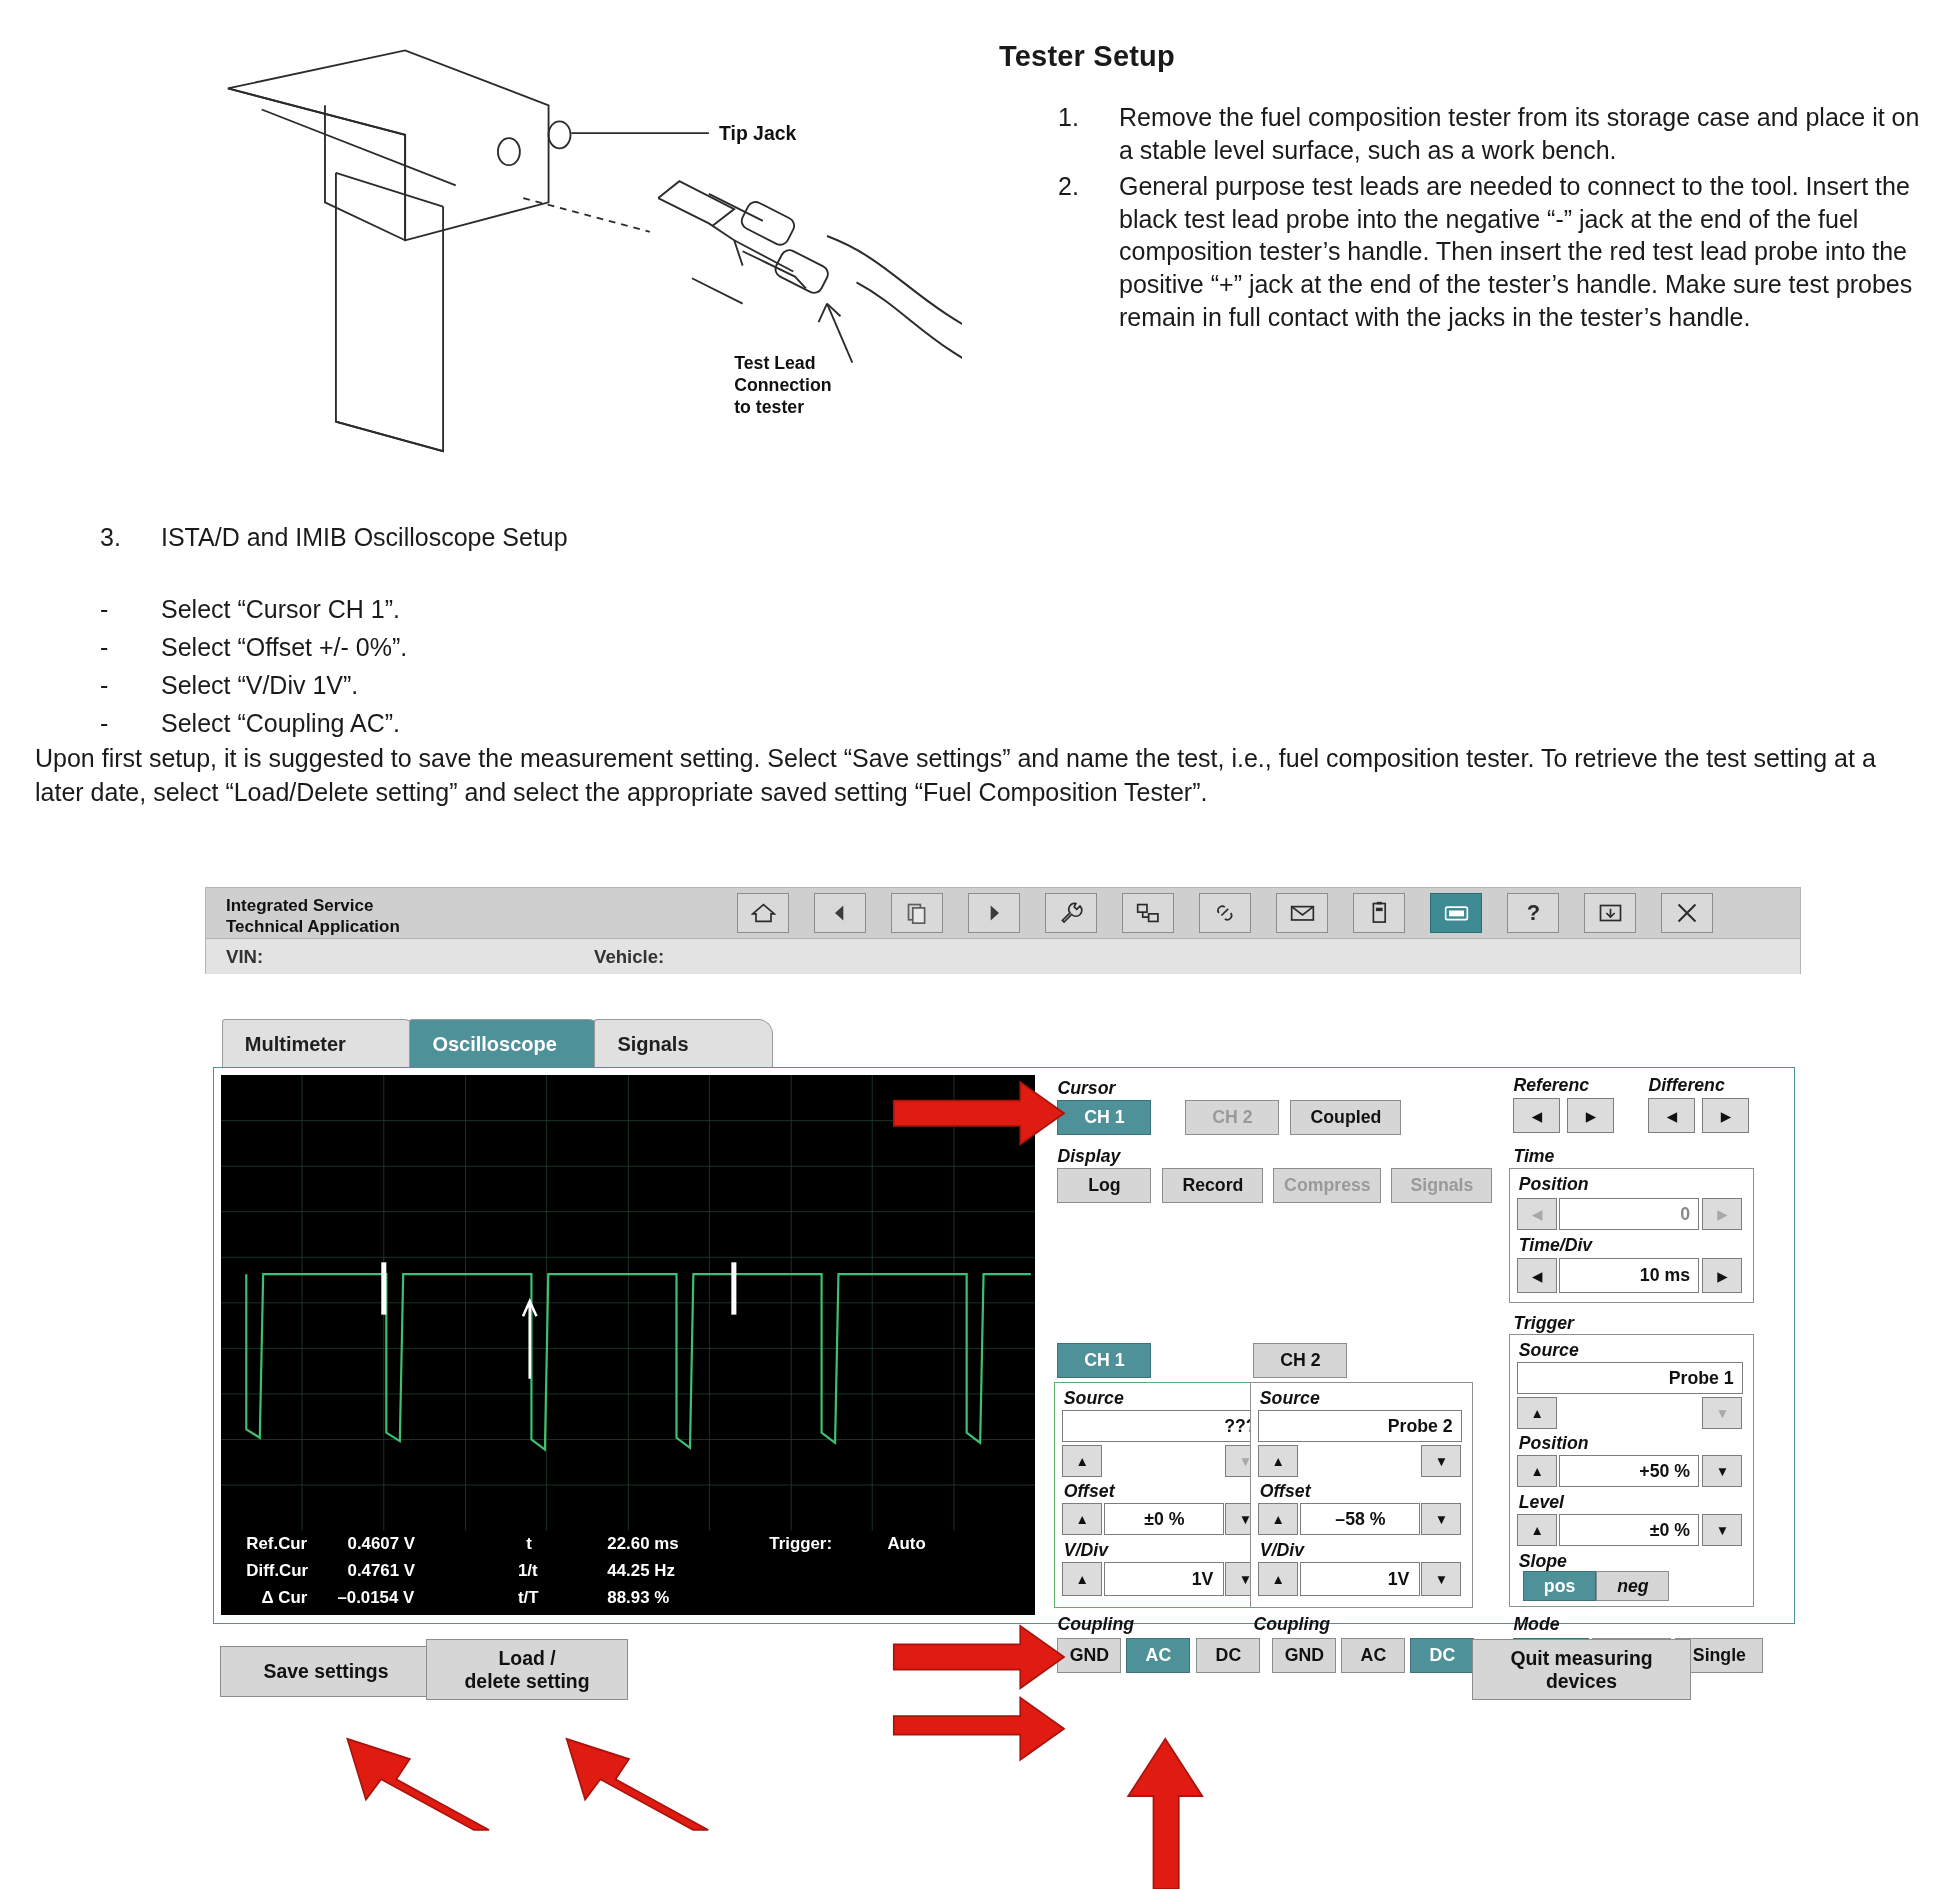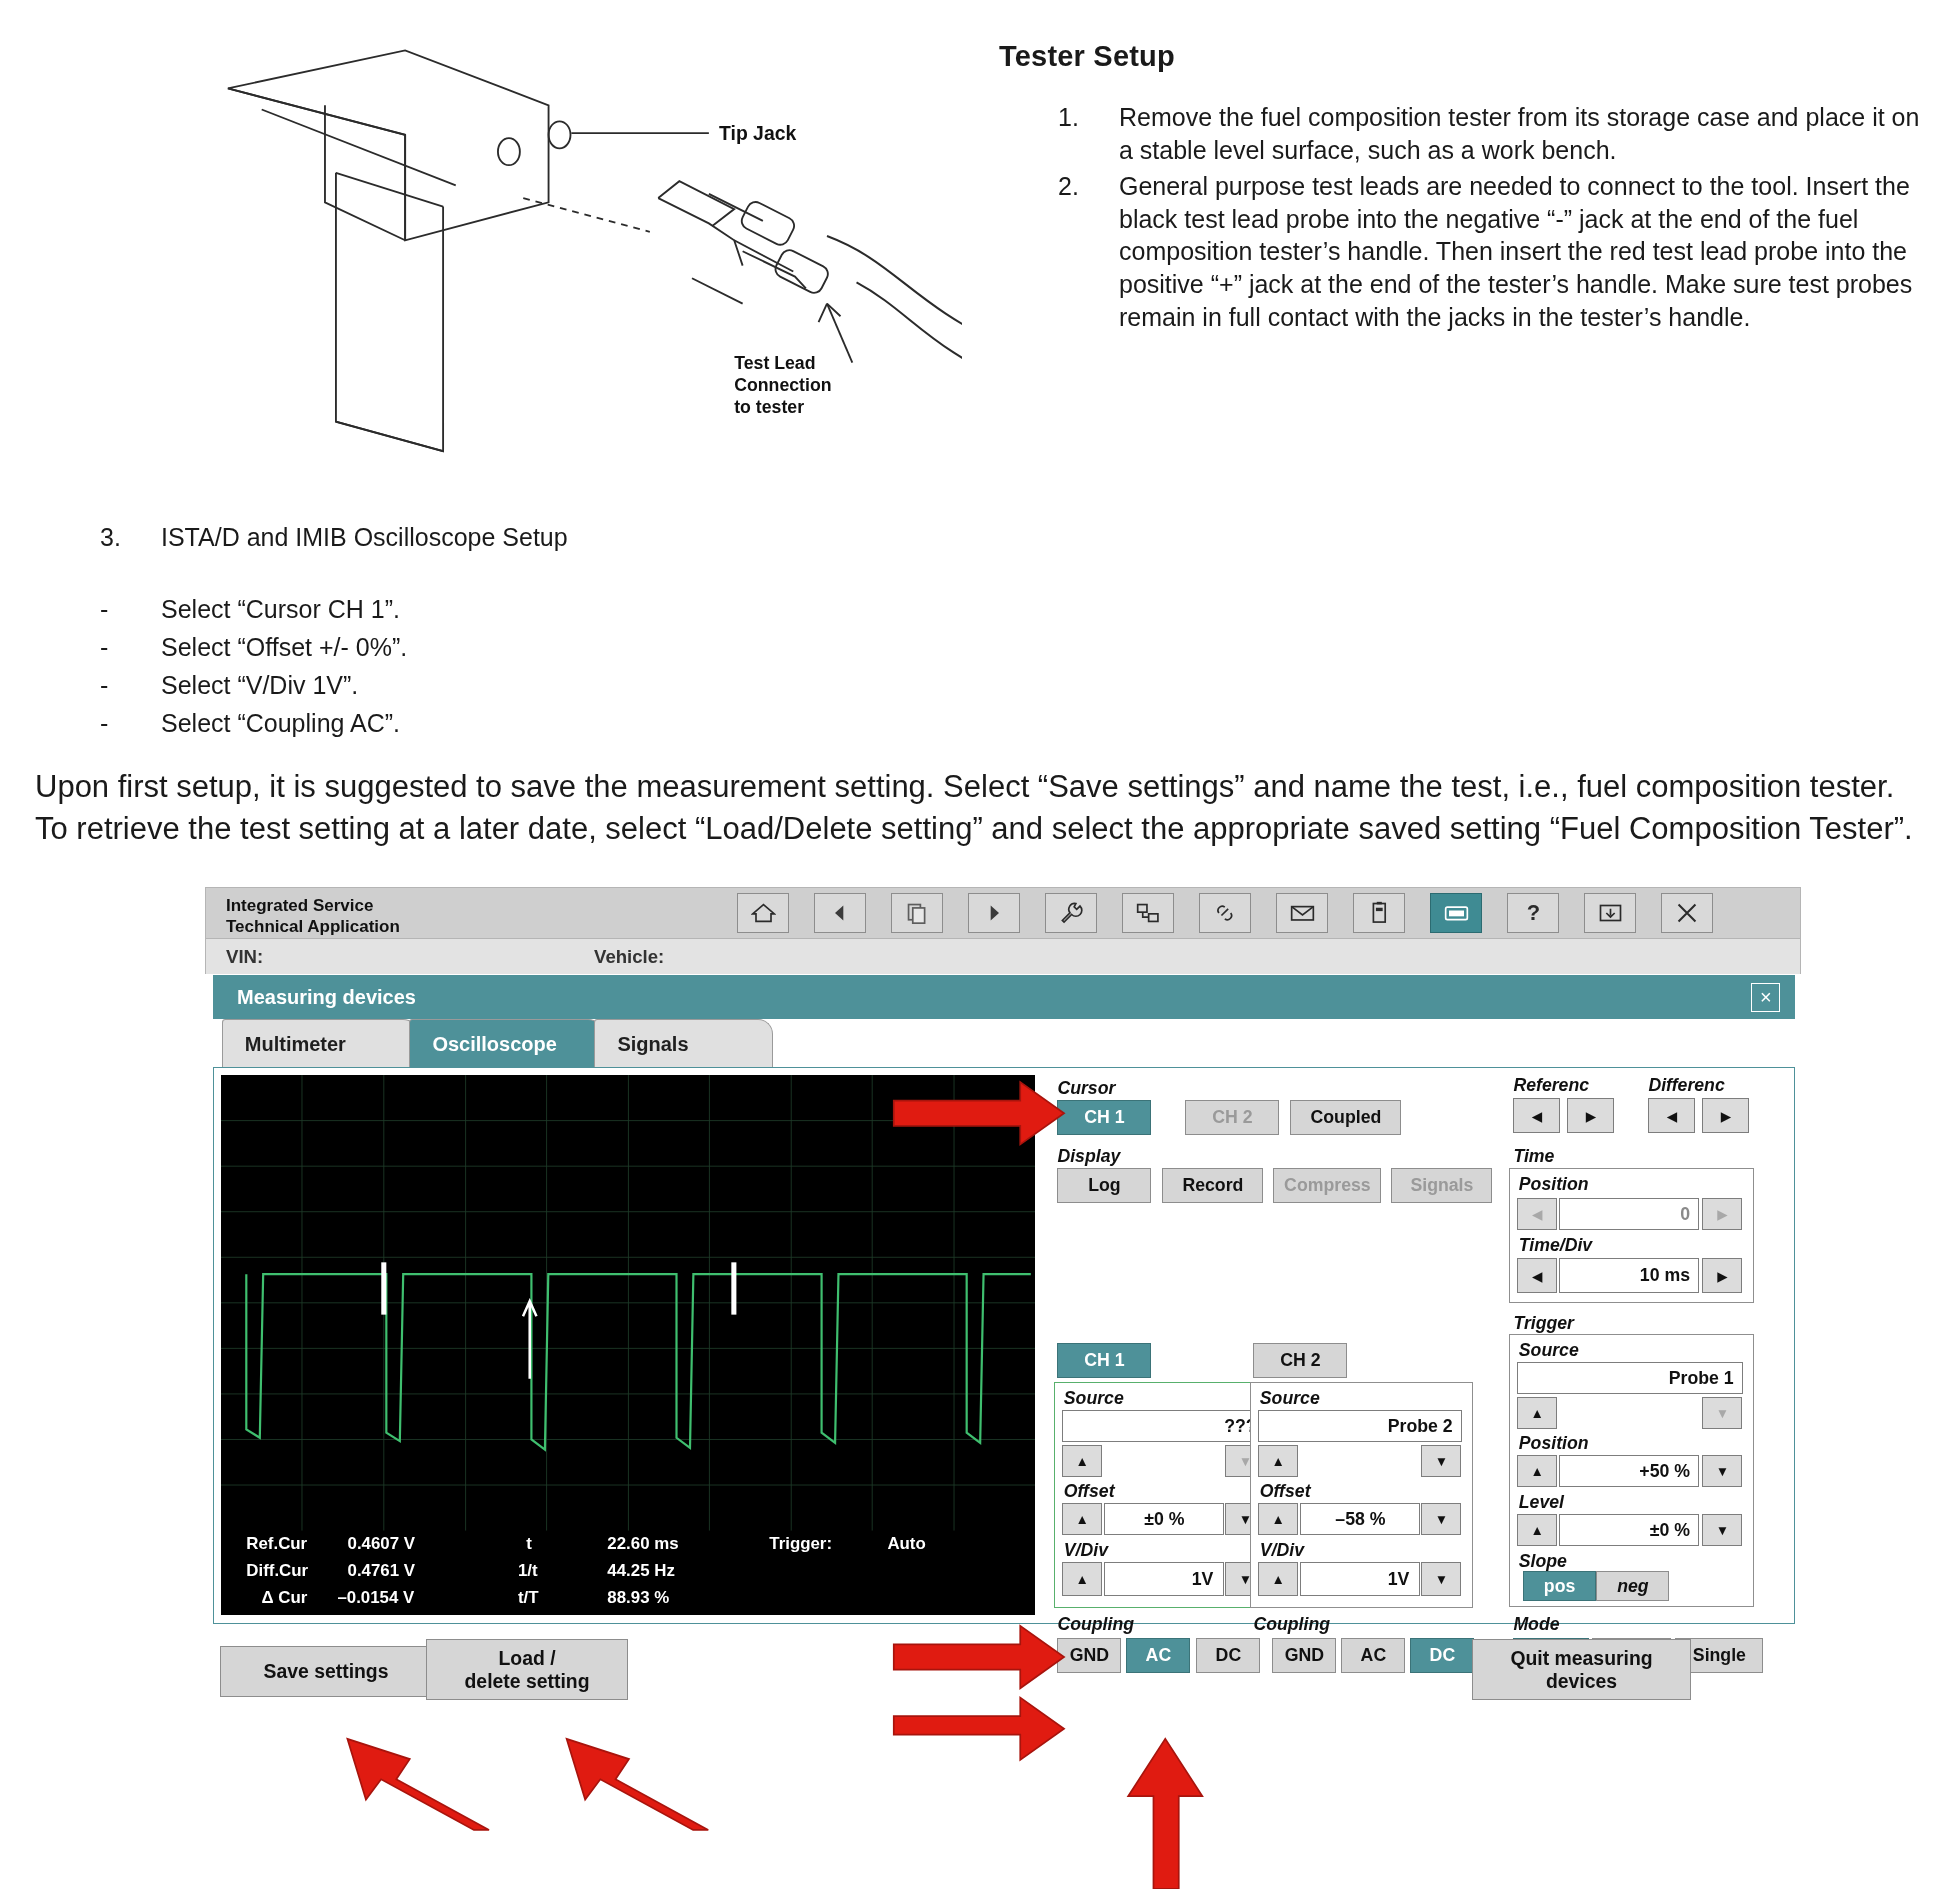--- a/index.html
+++ b/index.html
@@ -72,23 +72,23 @@
     width: 1012px;
     font-size: 25px;
     line-height: 1.52;
   }
   .bullets .row { display: flex; }
   .bullets .dash { width: 61px; flex: 0 0 61px; }
 
   .para {
     position: absolute;
     left: 35px;
-    top: 766px;
+    top: 741px;
     width: 1889px;
-    font-size: 31px;
+    font-size: 25px;
     line-height: 1.36;
   }
 
   
   .app {
     position: absolute;
     left: 205px;
     top: 887px;
     width: 1596px;
     height: 932px;
@@ -436,24 +436,20 @@
           </svg>
       </div>
     </div>
   </div>
 
   <div class="vin-bar">
     <div class="vin">VIN:</div>
     <div class="veh">Vehicle:</div>
   </div>
 
-  <div class="md-bar">
-    <div class="title">Measuring devices</div>
-    <div class="md-close">×</div>
-  </div>
 
   <div class="tabs">
     <div class="tab" style="left:8.4px;width:196px;">
       <span>Multimeter</span>
     </div>
     <div class="tab sel" style="left:196px;width:194px;">
       <span>Oscilloscope</span>
     </div>
     <div class="tab" style="left:381px;width:179px;">
       <span>Signals</span>

